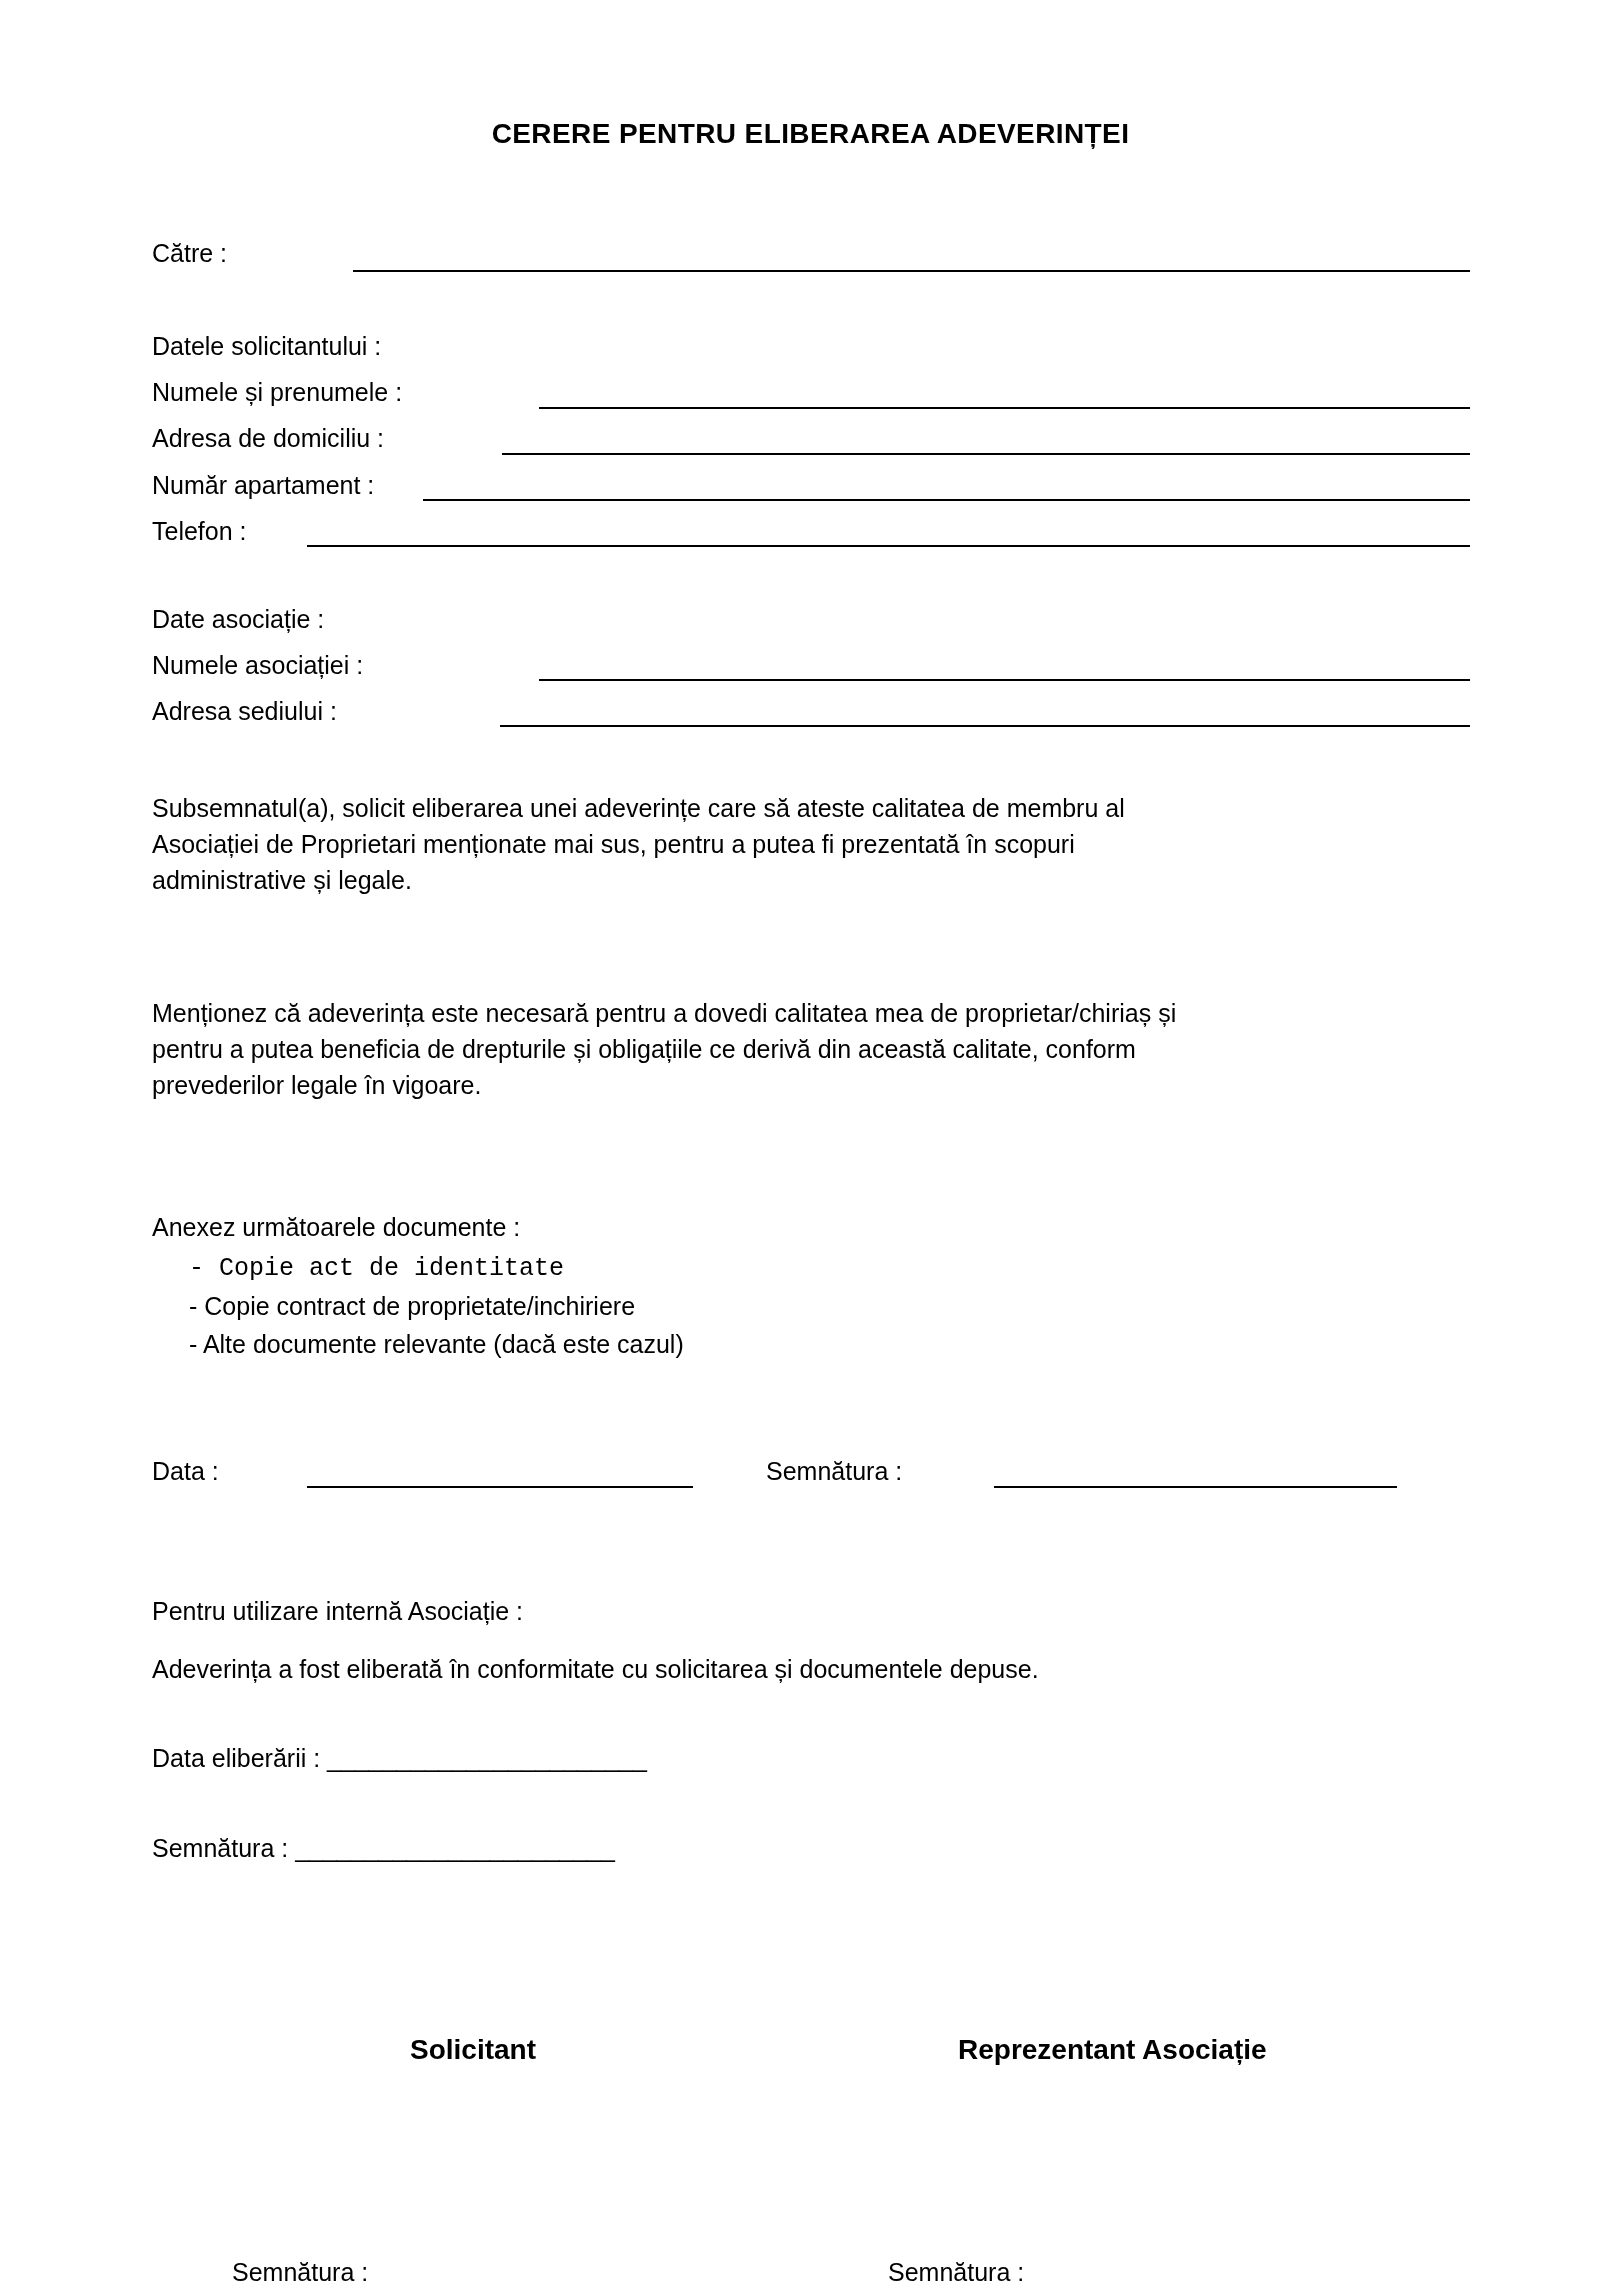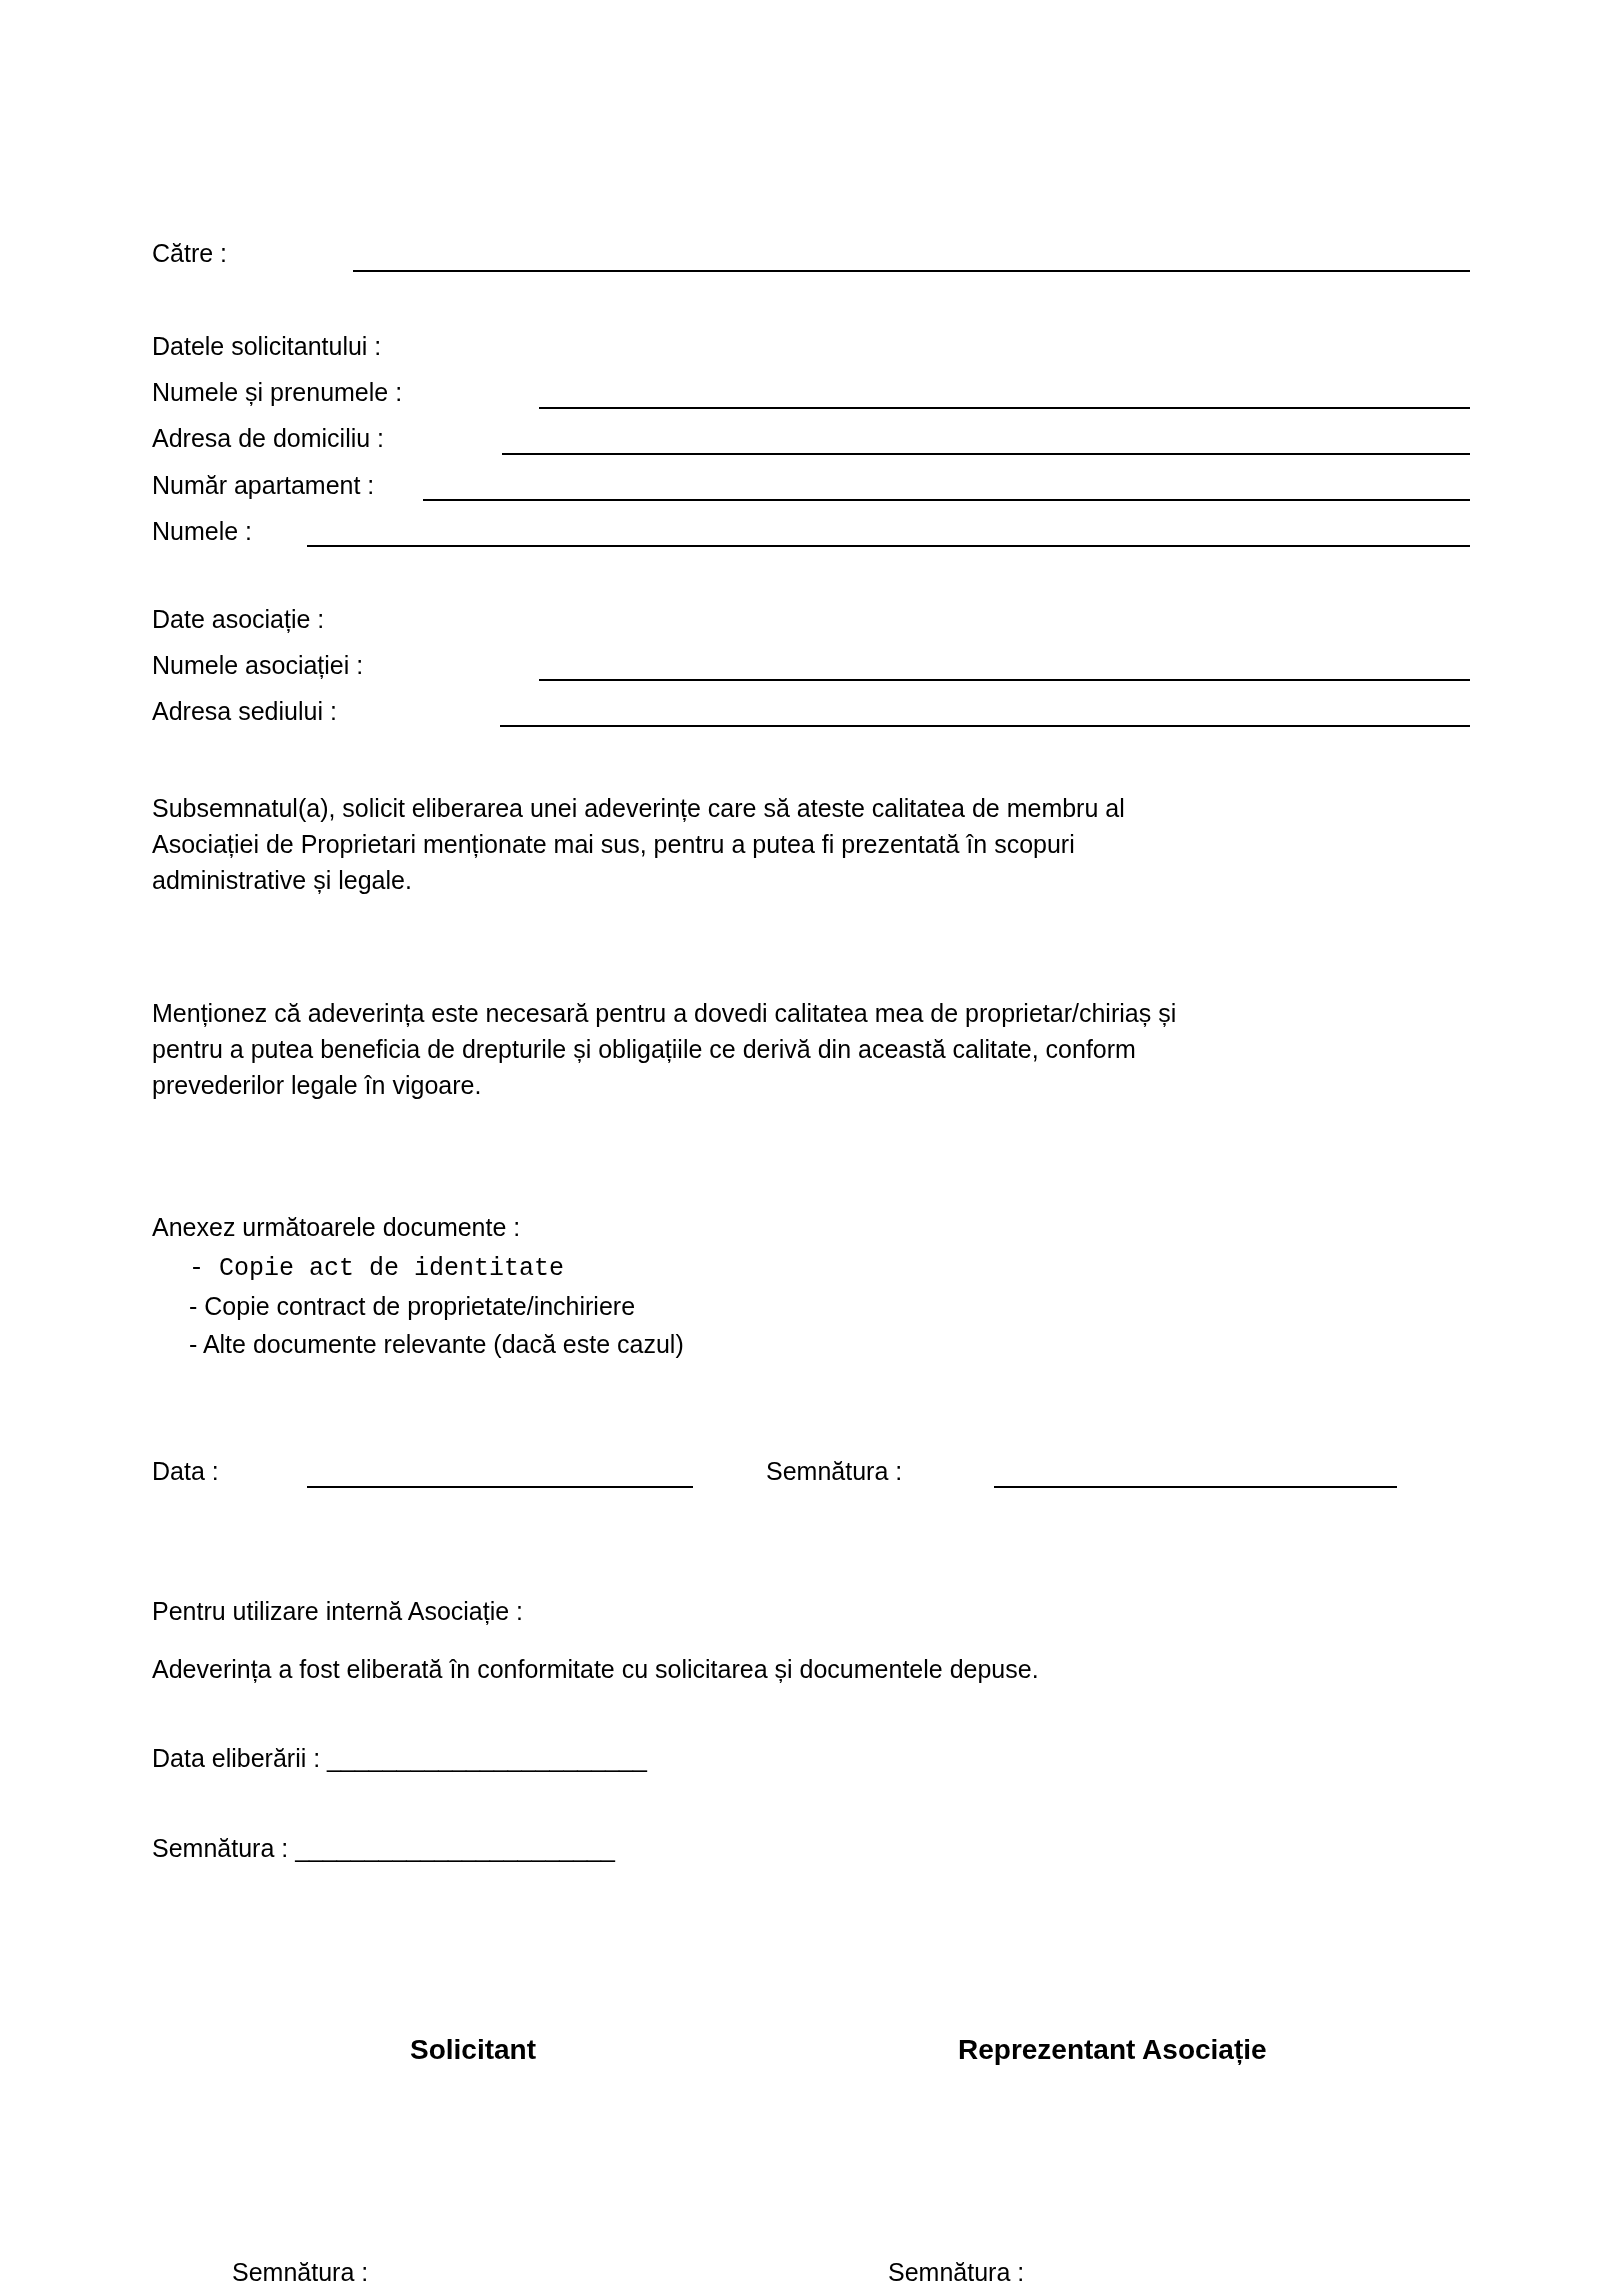--- a/index.html
+++ b/index.html
@@ -72,36 +72,37 @@
     font-size: 28px;
     font-weight: bold;
     white-space: nowrap;
   }
 </style>
 </head>
 <body>
 
 <div class="page">
 
+  <div class="doc-title">CERERE PENTRU ELIBERAREA ADEVERINȚEI</div>
 
   <div class="abs body-text" style="left:152px; top:235px;">Către :</div>
   <div class="rule" style="left:353px; top:270px; width:1117px;"></div>
 
   <div class="abs body-text bold" style="left:152px; top:328px;">Datele solicitantului :</div>
 
   <div class="abs body-text" style="left:152px; top:374px;">Numele și prenumele :</div>
   <div class="rule" style="left:539px; top:407px; width:931px;"></div>
 
   <div class="abs body-text" style="left:152px; top:420px;">Adresa de domiciliu :</div>
   <div class="rule" style="left:502px; top:453px; width:968px;"></div>
 
   <div class="abs body-text" style="left:152px; top:467px;">Număr apartament :</div>
   <div class="rule" style="left:423px; top:499px; width:1047px;"></div>
 
-  <div class="abs body-text" style="left:152px; top:513px;">Numele :</div>
+  <div class="abs body-text" style="left:152px; top:513px;">Telefon :</div>
   <div class="rule" style="left:307px; top:545px; width:1163px;"></div>
 
   <div class="abs body-text bold" style="left:152px; top:601px;">Date asociație :</div>
 
   <div class="abs body-text" style="left:152px; top:647px;">Numele asociației :</div>
   <div class="rule" style="left:539px; top:679px; width:931px;"></div>
 
   <div class="abs body-text" style="left:152px; top:693px;">Adresa sediului :</div>
   <div class="rule" style="left:500px; top:725px; width:970px;"></div>
 

